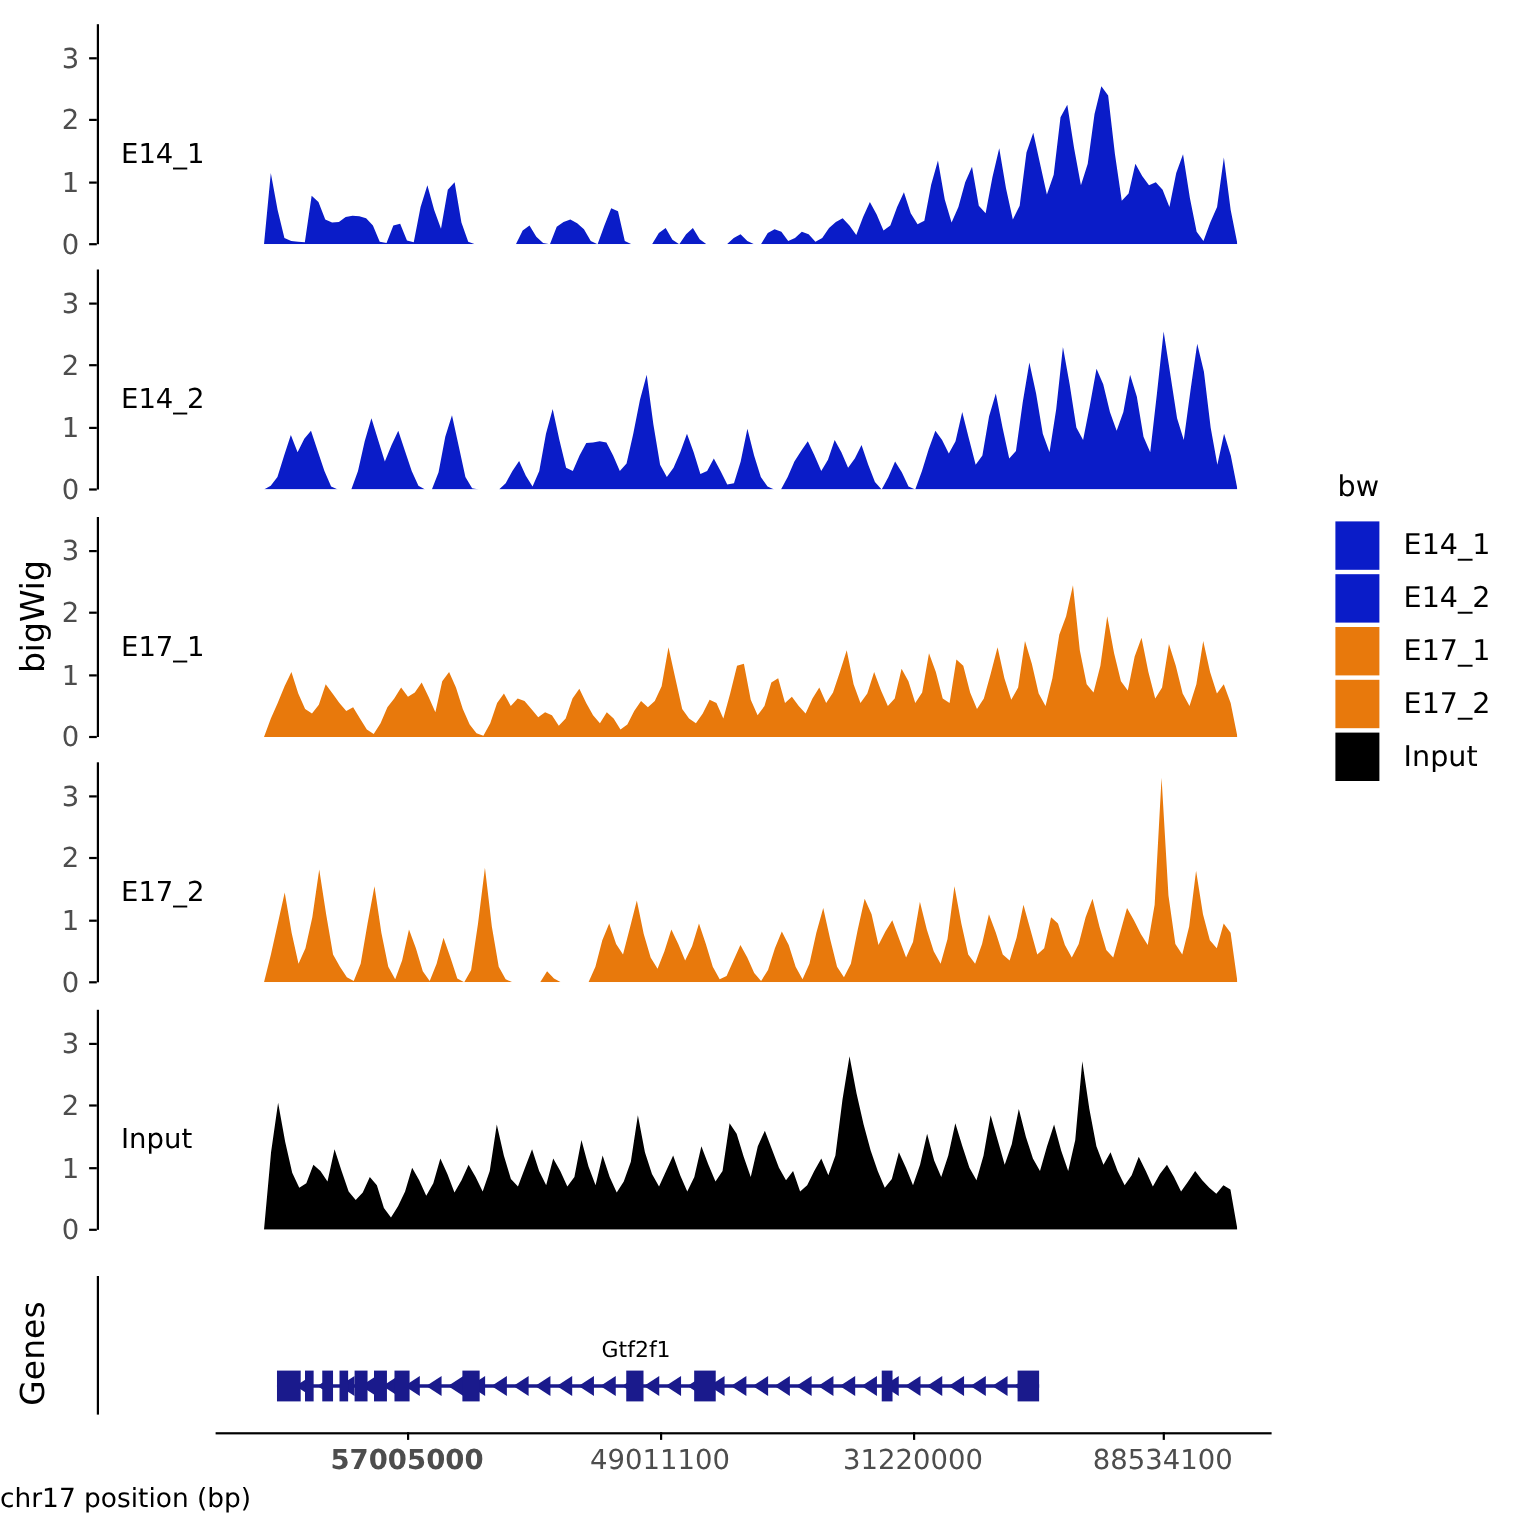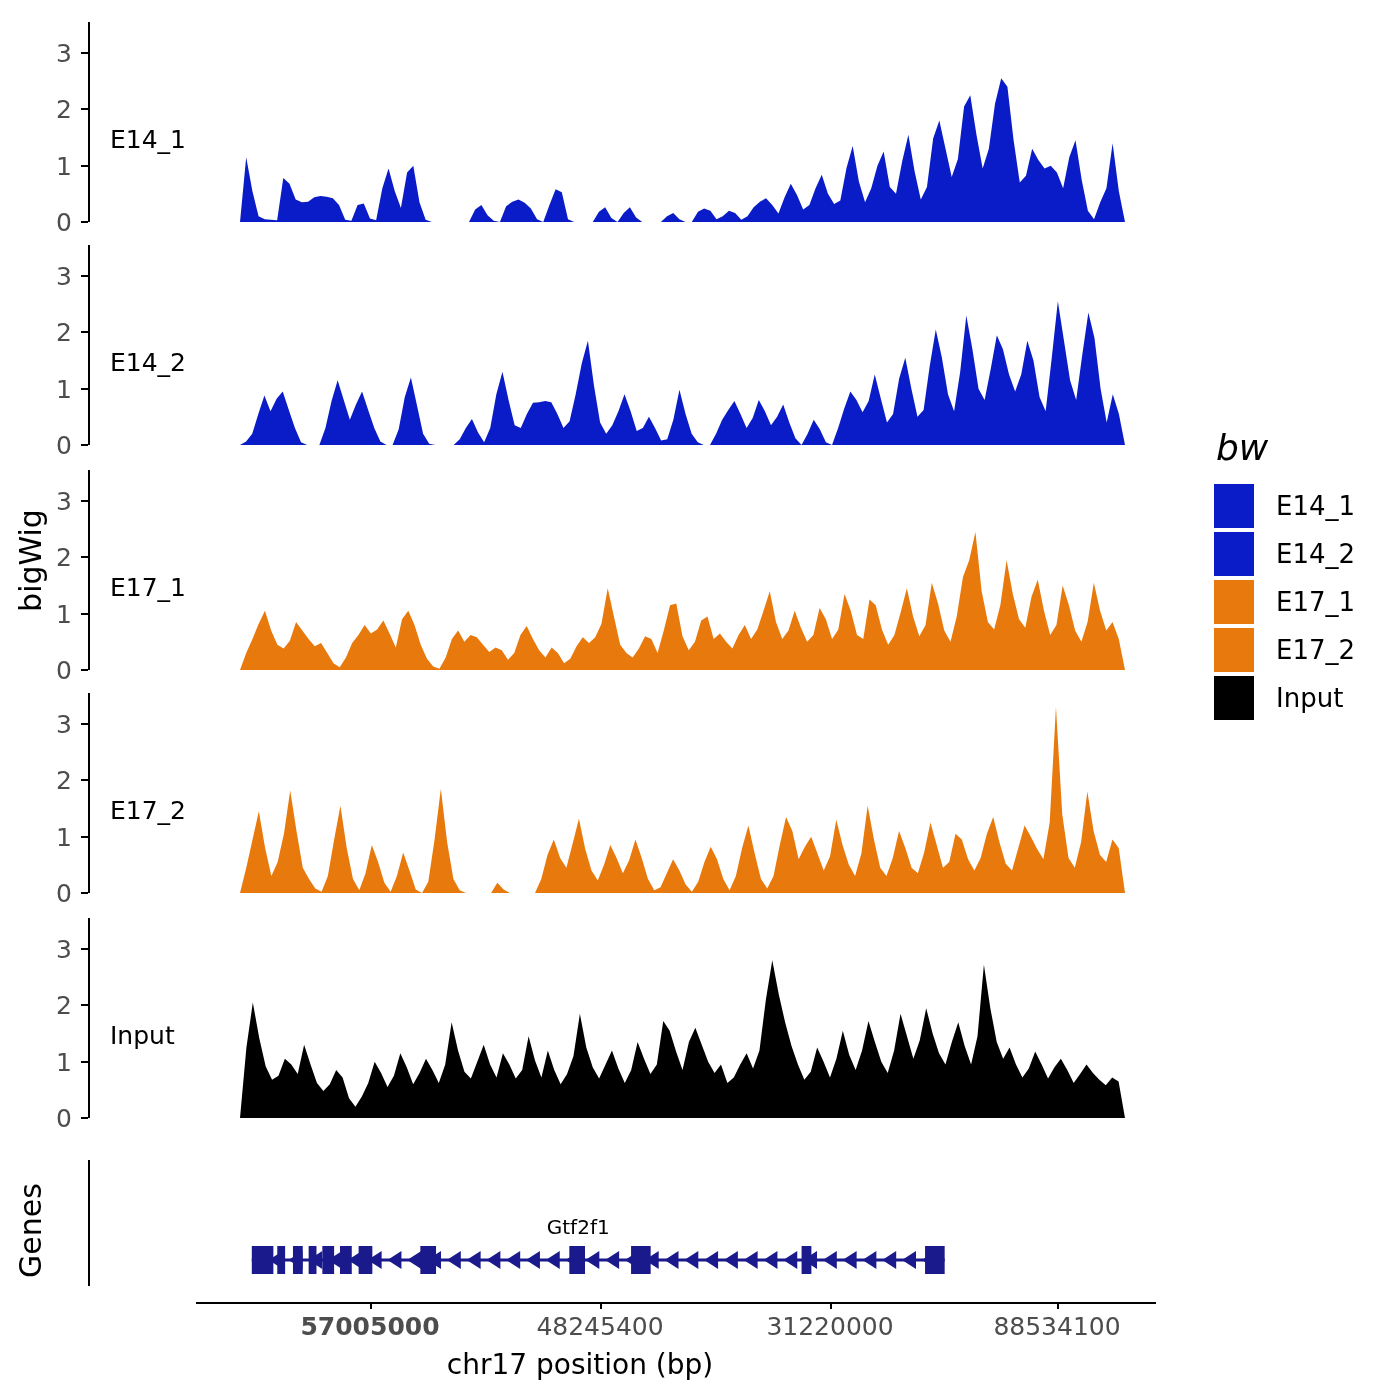--- a/index.html
+++ b/index.html
@@ -30,32 +30,32 @@
            transform:translateY(-50%);white-space:nowrap;line-height:1;}
   .trackname{position:absolute;font-size:25px;color:#000;white-space:nowrap;}
   .plotwrap{position:absolute;left:0;top:0;overflow:hidden;}
   .plotwrap svg{display:block;}
 
   
   #xaxis{position:absolute;left:196px;top:1302px;width:960px;height:2px;background:#000;}
   .xtick{position:absolute;top:1302px;width:2px;height:7px;background:#000;}
   .xticklab{position:absolute;top:1314px;font-size:25px;color:#4d4d4d;
             transform:translateX(-50%);white-space:nowrap;line-height:1;}
-  #xtitle{position:absolute;top:1348px;left:0;width:1160px;text-align:center;
-          font-size:28px;color:#000;}
+  #xtitle{position:absolute;top:1348px;left:0;width:1160px;text-align:left;
+          font-size:24px;color:#000;}
 
   
   #genepanel{position:absolute;left:88px;top:1160px;}
   #genepanel .axisline{height:126px;}
   #geneLabel{position:absolute;font-size:20px;color:#000;white-space:nowrap;
              transform:translateX(-50%);}
 
   
   #legend{position:absolute;left:1214px;top:430px;width:180px;}
-  #legend-title{font-size:36px;color:#000;margin:0 0 16px 2px;line-height:1;font-style:italic;}
+  #legend-title{font-size:26px;color:#000;margin:0 0 16px 2px;line-height:1;}
   .legend-row{display:flex;align-items:center;height:48px;}
   .legend-key{width:40px;height:44px;flex:0 0 40px;}
   .legend-lab{margin-left:22px;font-size:26px;color:#000;white-space:nowrap;}
 </style>
 </head>
 <body>
 
 <div id="root">
 
   <div class="ylab-outer">
@@ -208,21 +208,21 @@
           <rect x="837.06" y="86" width="19.6" height="28" fill="#1a1a8c"></rect>
         </svg>
       </div>
   </div>
 
   <div id="xaxis"></div>
   <div id="xticks">
       <div class="xtick" style="left: 370px;"></div>
       <div class="xticklab" style="left: 370px; font-weight: bold;">57005000</div>
       <div class="xtick" style="left: 600px;"></div>
-      <div class="xticklab" style="left: 600px;">48245400</div>
+      <div class="xticklab" style="left: 600px;">49011100</div>
       <div class="xtick" style="left: 830px;"></div>
       <div class="xticklab" style="left: 830px;">31220000</div>
       <div class="xtick" style="left: 1057px;"></div>
       <div class="xticklab" style="left: 1057px;">88534100</div>
     </div>
   <div id="xtitle">chr17 position (bp)</div>
 
   <div id="legend">
     <div id="legend-title">bw</div>
     <div id="legend-items">

